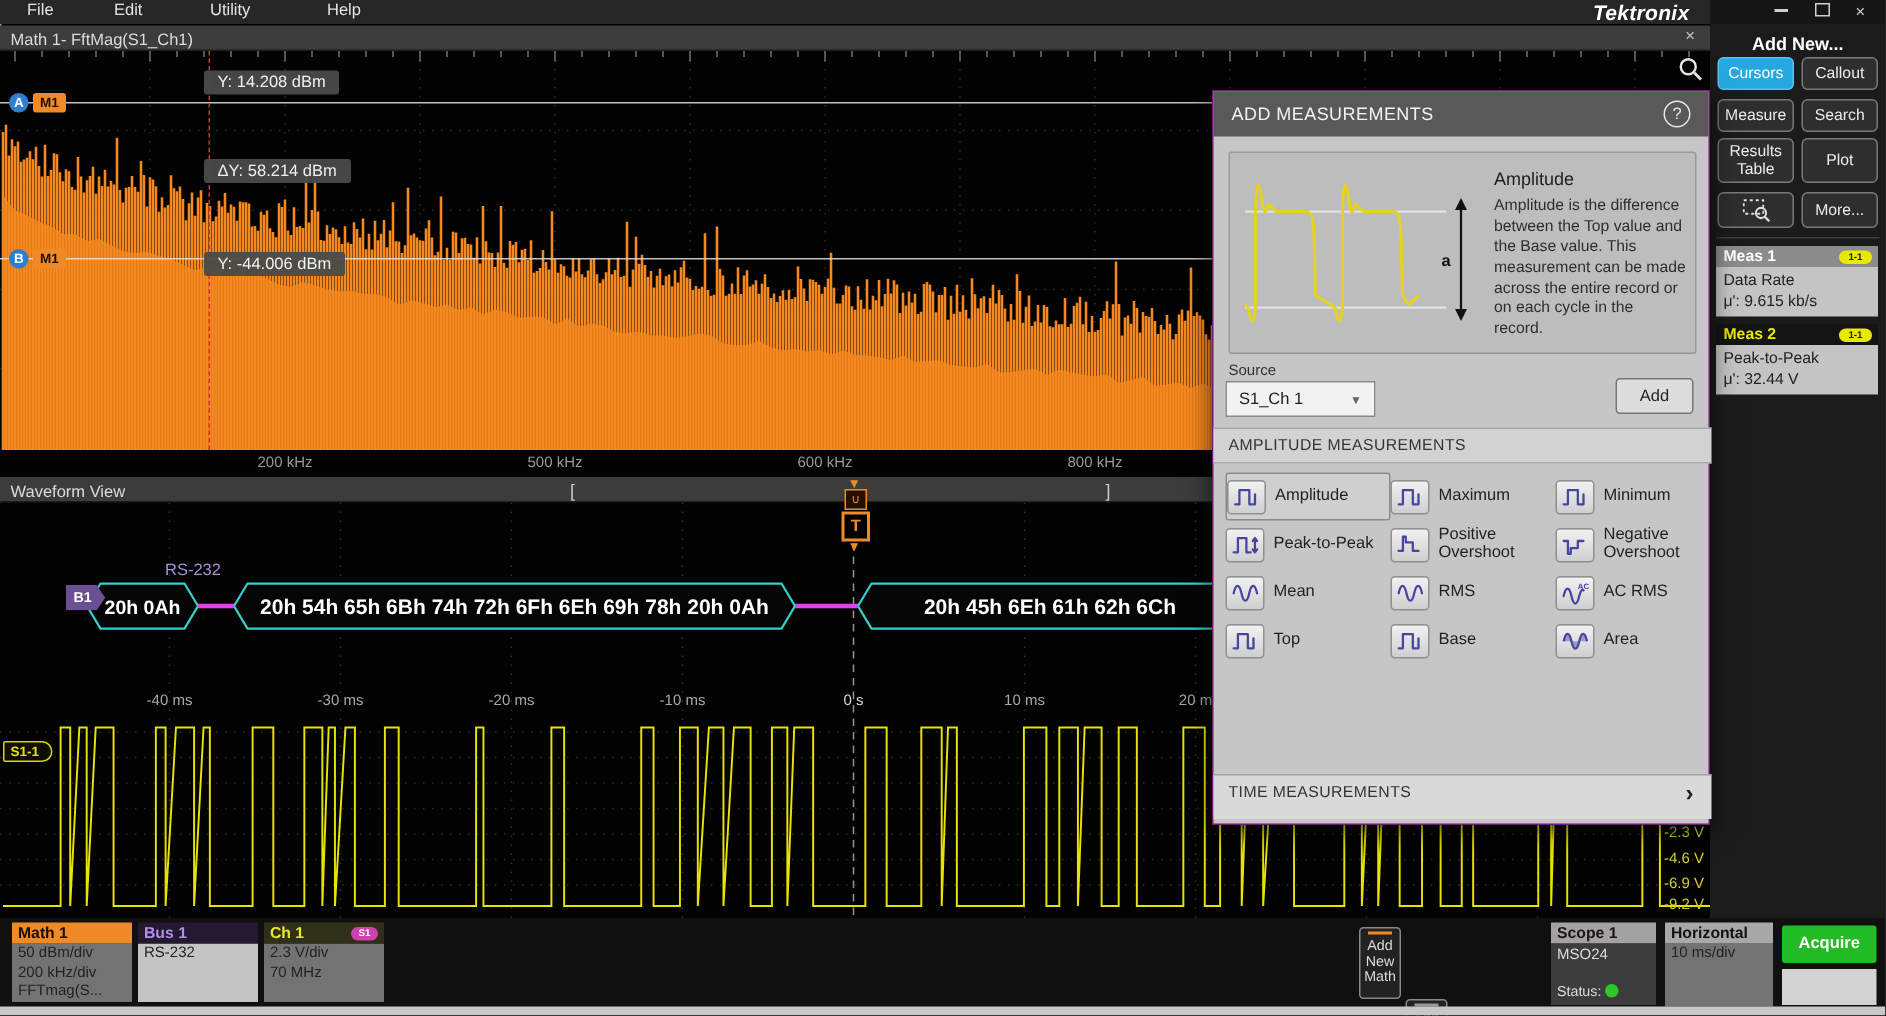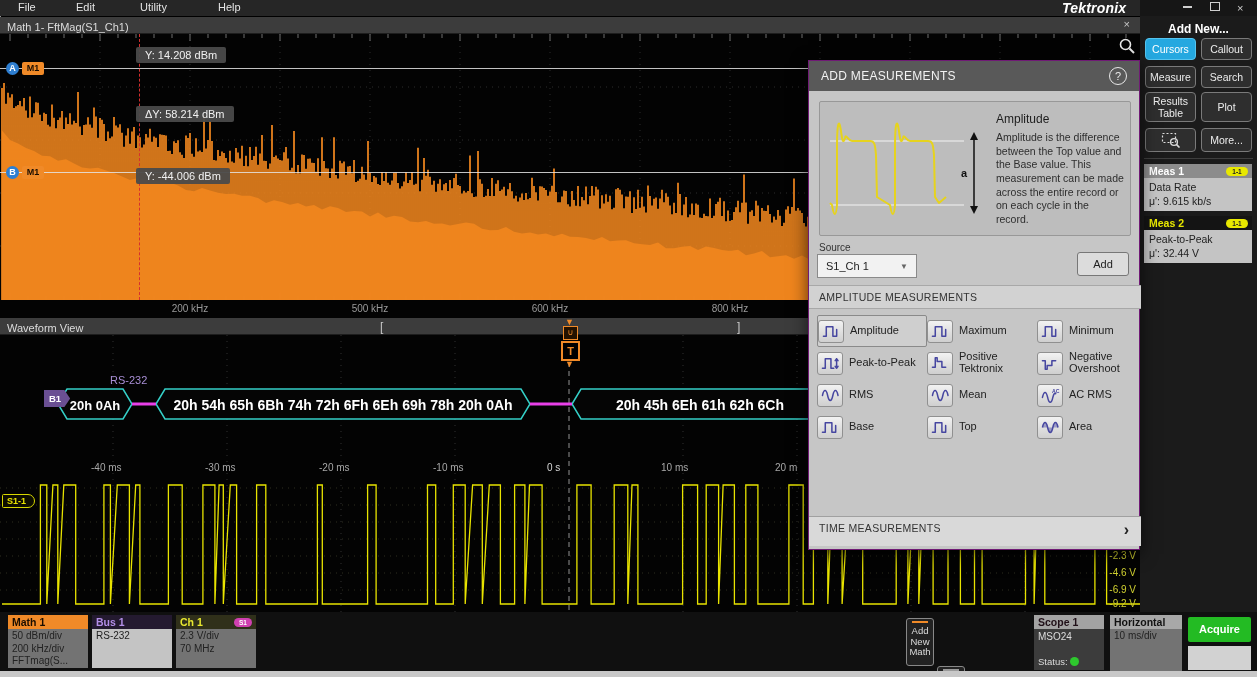--- a/index.html
+++ b/index.html
@@ -22,21 +22,21 @@
   
   .curline{height:1px;background:#e4e4e4;opacity:.85;}
   .curlabel{background:rgba(74,74,74,.95);border-radius:2px;color:#f0f0f0;font-size:11px;padding:2px 9px;white-space:nowrap;}
   .cbadge{width:13px;height:13px;border-radius:50%;background:#2e7fd2;color:#fff;font-size:9px;font-weight:bold;text-align:center;line-height:13px;}
   .mbadge{width:22px;height:13px;background:#f08a28;border-radius:2px;color:#1a0d00;font-size:9px;font-weight:bold;text-align:center;line-height:13px;}
   
   .bracket{color:#c8c8c8;font-size:12px;top:320px;}
   .tri{color:#f08a28;font-size:9px;line-height:9px;}
   .tbox{width:15px;height:16px;border:2px solid #f08a28;background:#000;color:#f08a28;font-weight:bold;font-size:11px;text-align:center;line-height:16px;box-sizing:content-box;}
   .ubox{width:13px;height:12px;border:1px solid #f08a28;background:#241200;color:#f08a28;font-size:8px;text-align:center;line-height:12px;}
-  .timelabel{font-size:10px;color:#a8a8a8;width:44px;}
+  .timelabel{font-size:10px;color:#a8a8a8;text-align:center;width:44px;}
   .voltlabel{font-size:10px;color:#d0d030;text-align:right;width:40px;}
   .busname{font-size:11px;color:#a98fd6;}
   .b1badge{background:#6a4f93;color:#fff;font-size:9.5px;font-weight:bold;padding:3px 9px 3px 5px;clip-path:polygon(0 0,78% 0,100% 50%,78% 100%,0 100%);}
   .s1badge{border:1px solid #d8d800;border-radius:2px 9px 9px 2px;color:#e8e300;background:#0d0d00;font-size:9px;font-weight:bold;padding:1px 8px 1px 4px;}
   
   .dialog{left:808px;top:60px;width:332px;height:490px;background:#c6c6c6;border:1px solid #701a75;box-sizing:border-box;box-shadow:0 4px 16px rgba(0,0,0,.65);z-index:30;}
   .dlghead{left:0;top:0;width:100%;height:30px;background:#595959;}
   .dlgtitle{left:12px;top:8px;font-size:12px;color:#f2f2f2;letter-spacing:.3px;}
   .helpicon{right:12px;top:6px;width:16px;height:16px;border:1.5px solid #e8e8e8;border-radius:50%;color:#e8e8e8;font-size:11px;text-align:center;line-height:16px;}
   .descpanel{left:10px;top:40px;width:310px;height:133px;background:#bdbdbd;border:1px solid #989898;border-radius:2px;}
@@ -390,70 +390,70 @@
             </svg>
           </span>
           <span class="ml">Peak-to-Peak</span>
         </div>
       <div class="mcell">
           <span class="mi">
             <svg viewBox="0 0 20 18" width="20" height="17">
               <path d="M2,13 L5,13 L5,3 L7,3 L7,7 L12,7 L12,13 L16,13" stroke="#4646a0" stroke-width="1.6" fill="none" stroke-linejoin="round" stroke-linecap="round"></path>
             </svg>
           </span>
-          <span class="ml" style="width:68px">Positive Tektronix</span>
+          <span class="ml" style="width:68px">Positive Overshoot</span>
         </div>
       <div class="mcell">
           <span class="mi">
             <svg viewBox="0 0 20 18" width="20" height="17">
               <path d="M2,6 L5,6 L5,15 L7,15 L7,11 L12,11 L12,6 L16,6" stroke="#4646a0" stroke-width="1.6" fill="none" stroke-linejoin="round" stroke-linecap="round"></path>
             </svg>
           </span>
           <span class="ml" style="width:68px">Negative Overshoot</span>
         </div>
       <div class="mcell">
           <span class="mi">
             <svg viewBox="0 0 20 18" width="20" height="17">
               <path d="M2,9 C3.5,2 6,2 7.5,9 C9,16 11.5,16 13,9 C14.5,2 17,2 18.5,9" stroke="#4646a0" stroke-width="1.6" fill="none" stroke-linejoin="round" stroke-linecap="round"></path>
             </svg>
           </span>
+          <span class="ml">Mean</span>
+        </div>
+      <div class="mcell">
+          <span class="mi">
+            <svg viewBox="0 0 20 18" width="20" height="17">
+              <path d="M2,9 C3.5,2 6,2 7.5,9 C9,16 11.5,16 13,9 C14.5,2 17,2 18.5,9" stroke="#4646a0" stroke-width="1.6" fill="none" stroke-linejoin="round" stroke-linecap="round"></path>
+            </svg>
+          </span>
           <span class="ml">RMS</span>
-        </div>
-      <div class="mcell">
-          <span class="mi">
-            <svg viewBox="0 0 20 18" width="20" height="17">
-              <path d="M2,9 C3.5,2 6,2 7.5,9 C9,16 11.5,16 13,9 C14.5,2 17,2 18.5,9" stroke="#4646a0" stroke-width="1.6" fill="none" stroke-linejoin="round" stroke-linecap="round"></path>
-            </svg>
-          </span>
-          <span class="ml">Mean</span>
         </div>
       <div class="mcell">
           <span class="mi">
             <svg viewBox="0 0 20 18" width="20" height="17">
               <path d="M2,11 C3.5,4 6,4 7.5,11 C9,18 11.5,18 13,11 C14,7 15,6 16,7" stroke="#4646a0" stroke-width="1.6" fill="none" stroke-linejoin="round" stroke-linecap="round"></path>
               <text x="12" y="6" font-size="5.5" fill="#4646a0" font-weight="bold">AC</text>
             </svg>
           </span>
           <span class="ml">AC RMS</span>
         </div>
       <div class="mcell">
           <span class="mi">
             <svg viewBox="0 0 20 18" width="20" height="17">
               <path d="M2,14 L5,14 L5,4 L12,4 L12,14 L16,14 L16,7" stroke="#4646a0" stroke-width="1.6" fill="none" stroke-linejoin="round" stroke-linecap="round"></path>
             </svg>
           </span>
+          <span class="ml">Top</span>
+        </div>
+      <div class="mcell">
+          <span class="mi">
+            <svg viewBox="0 0 20 18" width="20" height="17">
+              <path d="M2,14 L5,14 L5,4 L12,4 L12,14 L16,14 L16,7" stroke="#4646a0" stroke-width="1.6" fill="none" stroke-linejoin="round" stroke-linecap="round"></path>
+            </svg>
+          </span>
           <span class="ml">Base</span>
-        </div>
-      <div class="mcell">
-          <span class="mi">
-            <svg viewBox="0 0 20 18" width="20" height="17">
-              <path d="M2,14 L5,14 L5,4 L12,4 L12,14 L16,14 L16,7" stroke="#4646a0" stroke-width="1.6" fill="none" stroke-linejoin="round" stroke-linecap="round"></path>
-            </svg>
-          </span>
-          <span class="ml">Top</span>
         </div>
       <div class="mcell">
           <span class="mi">
             <svg viewBox="0 0 20 18" width="20" height="17">
               <path d="M2,9 C3.5,2 6,2 7.5,9 C9,16 11.5,16 13,9 C14.5,2 17,2 18.5,9" stroke="#4646a0" stroke-width="1.6" fill="rgba(70,70,160,0.45)"></path>
             </svg>
           </span>
           <span class="ml">Area</span>
         </div>
     </div>

